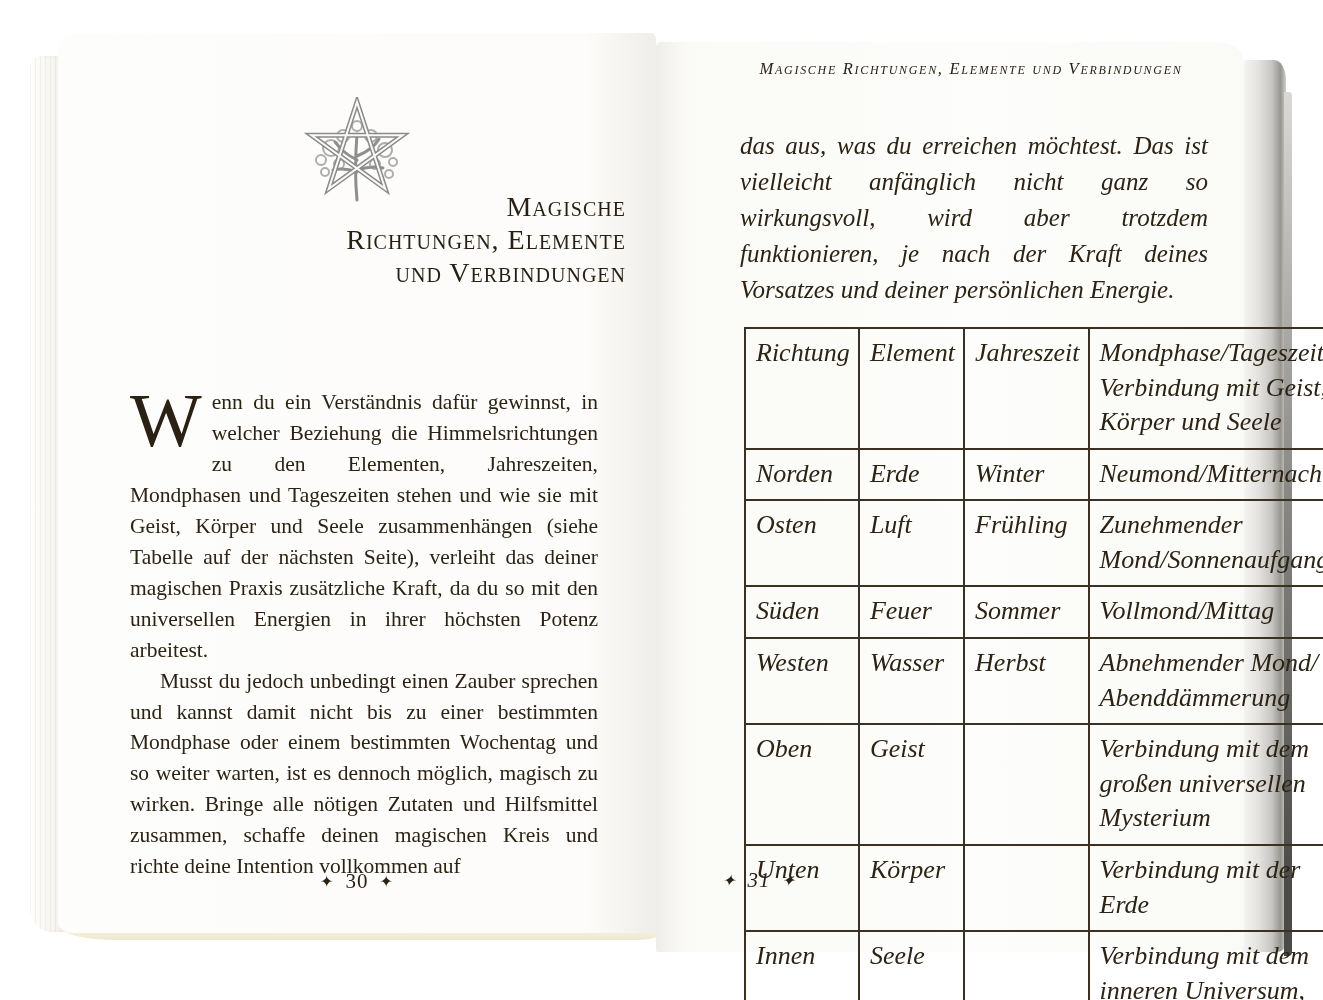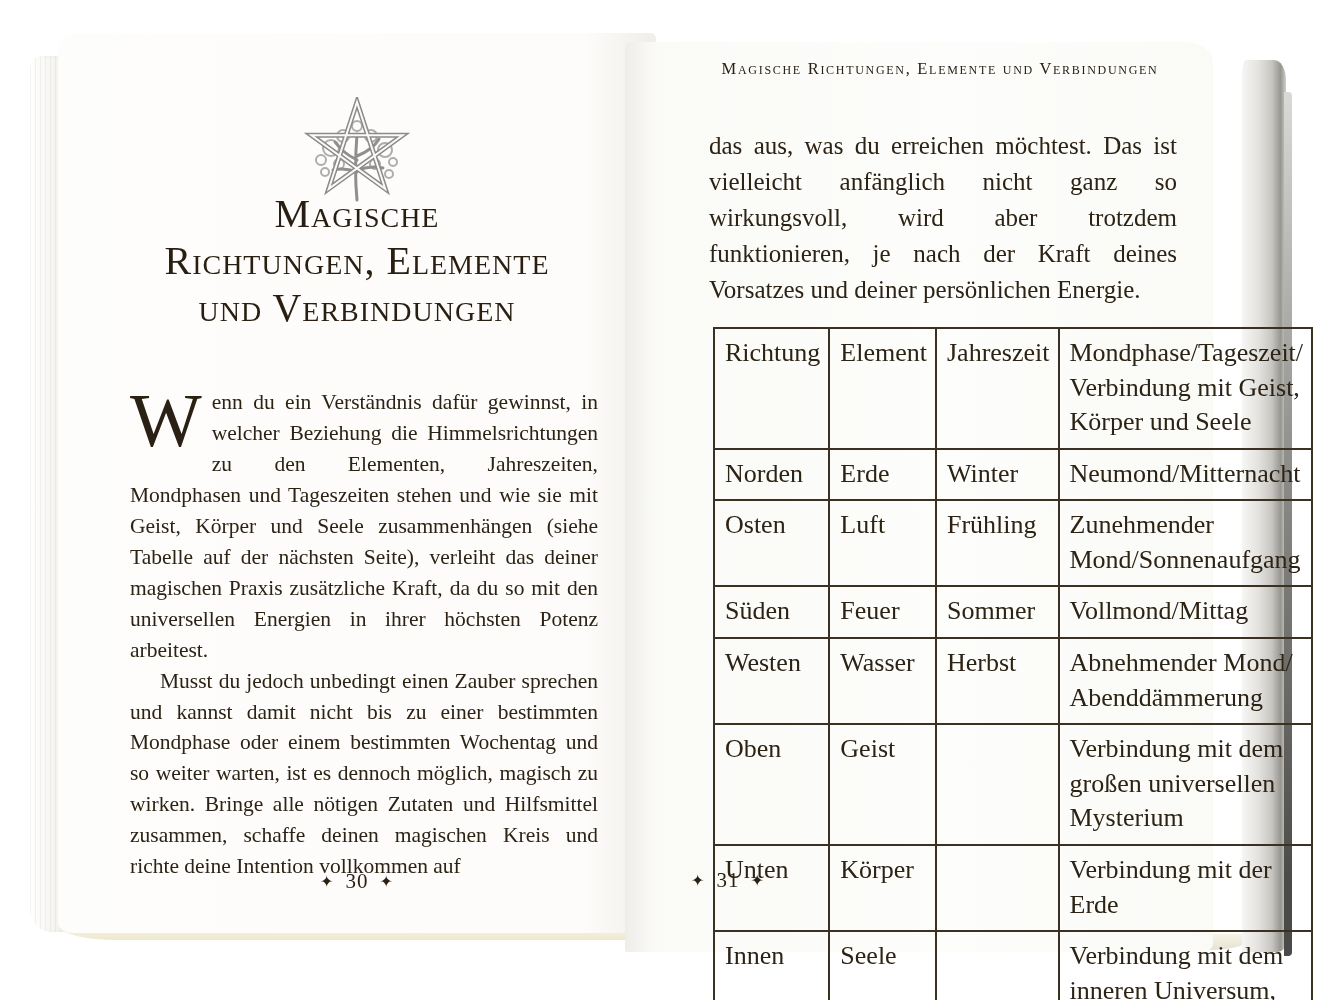--- a/index.html
+++ b/index.html
@@ -23,28 +23,28 @@
     background:linear-gradient(to right,#f6f6f4,#e3e2df 38%,#c6c5c2 68%,#97968f 88%,#d0cfcc 100%);
     border-radius:4px 12px 8px 0 / 16px 20px 10px 0;}
   .cover-edge{position:absolute;left:1284px;top:92px;width:8px;height:864px;
     background:linear-gradient(to bottom,#d9d9d7,#8a8a87 45%,#4a4a48 92%);
     border-radius:0 4px 4px 0;}
 
   .page{position:absolute;}
   .left-page{left:58px;top:33px;width:598px;height:900px;
     background:linear-gradient(to right,#fdfdfb 0%,#fdfcfa 88%,#f1efeb 99%);
     border-radius:24px 6px 2px 16px / 14px 5px 2px 10px;}
-  .right-page{left:625px;top:42px;width:588px;height:910px;
+  .right-page{left:656px;top:42px;width:588px;height:910px;
     background:linear-gradient(to right,#efede9 0%,#fafaf7 5%,#fdfdfb 55%,#fafaf7 100%);
-    border-radius:6px 28px 12px 2px / 5px 20px 8px 2px;}
+    border-radius:6px 28px 12px 2px / 5px 20px 8px 2px;font-style:italic;}
 
   
   .ornament{position:absolute;left:50%;top:64px;transform:translateX(-50%);width:120px;height:122px;}
-  .chapter-title{position:absolute;top:158px;left:30px;width:538px;text-align:center;
-    font-variant:small-caps;font-size:40px;line-height:1.17;letter-spacing:1px;color:#281f12;}
+  .chapter-title{position:absolute;top:158px;left:30px;width:538px;text-align:right;
+    font-variant:small-caps;font-size:28px;line-height:1.17;letter-spacing:1px;color:#281f12;}
   .body-text{position:absolute;top:354px;left:72px;width:468px;
     font-size:21.5px;line-height:1.44;text-align:justify;}
   .body-text p{margin:0;}
   .dropcap{float:left;font-size:76px;line-height:57px;padding:5px 10px 0 0;color:#2a2114;}
   .par2{text-indent:30px;}
   .folio{position:absolute;top:836px;left:0;width:100%;text-align:center;
     font-size:21px;letter-spacing:1px;color:#2a2114;}
   .folio .star{font-size:16px;vertical-align:1px;margin:0 11px;}
 
   

